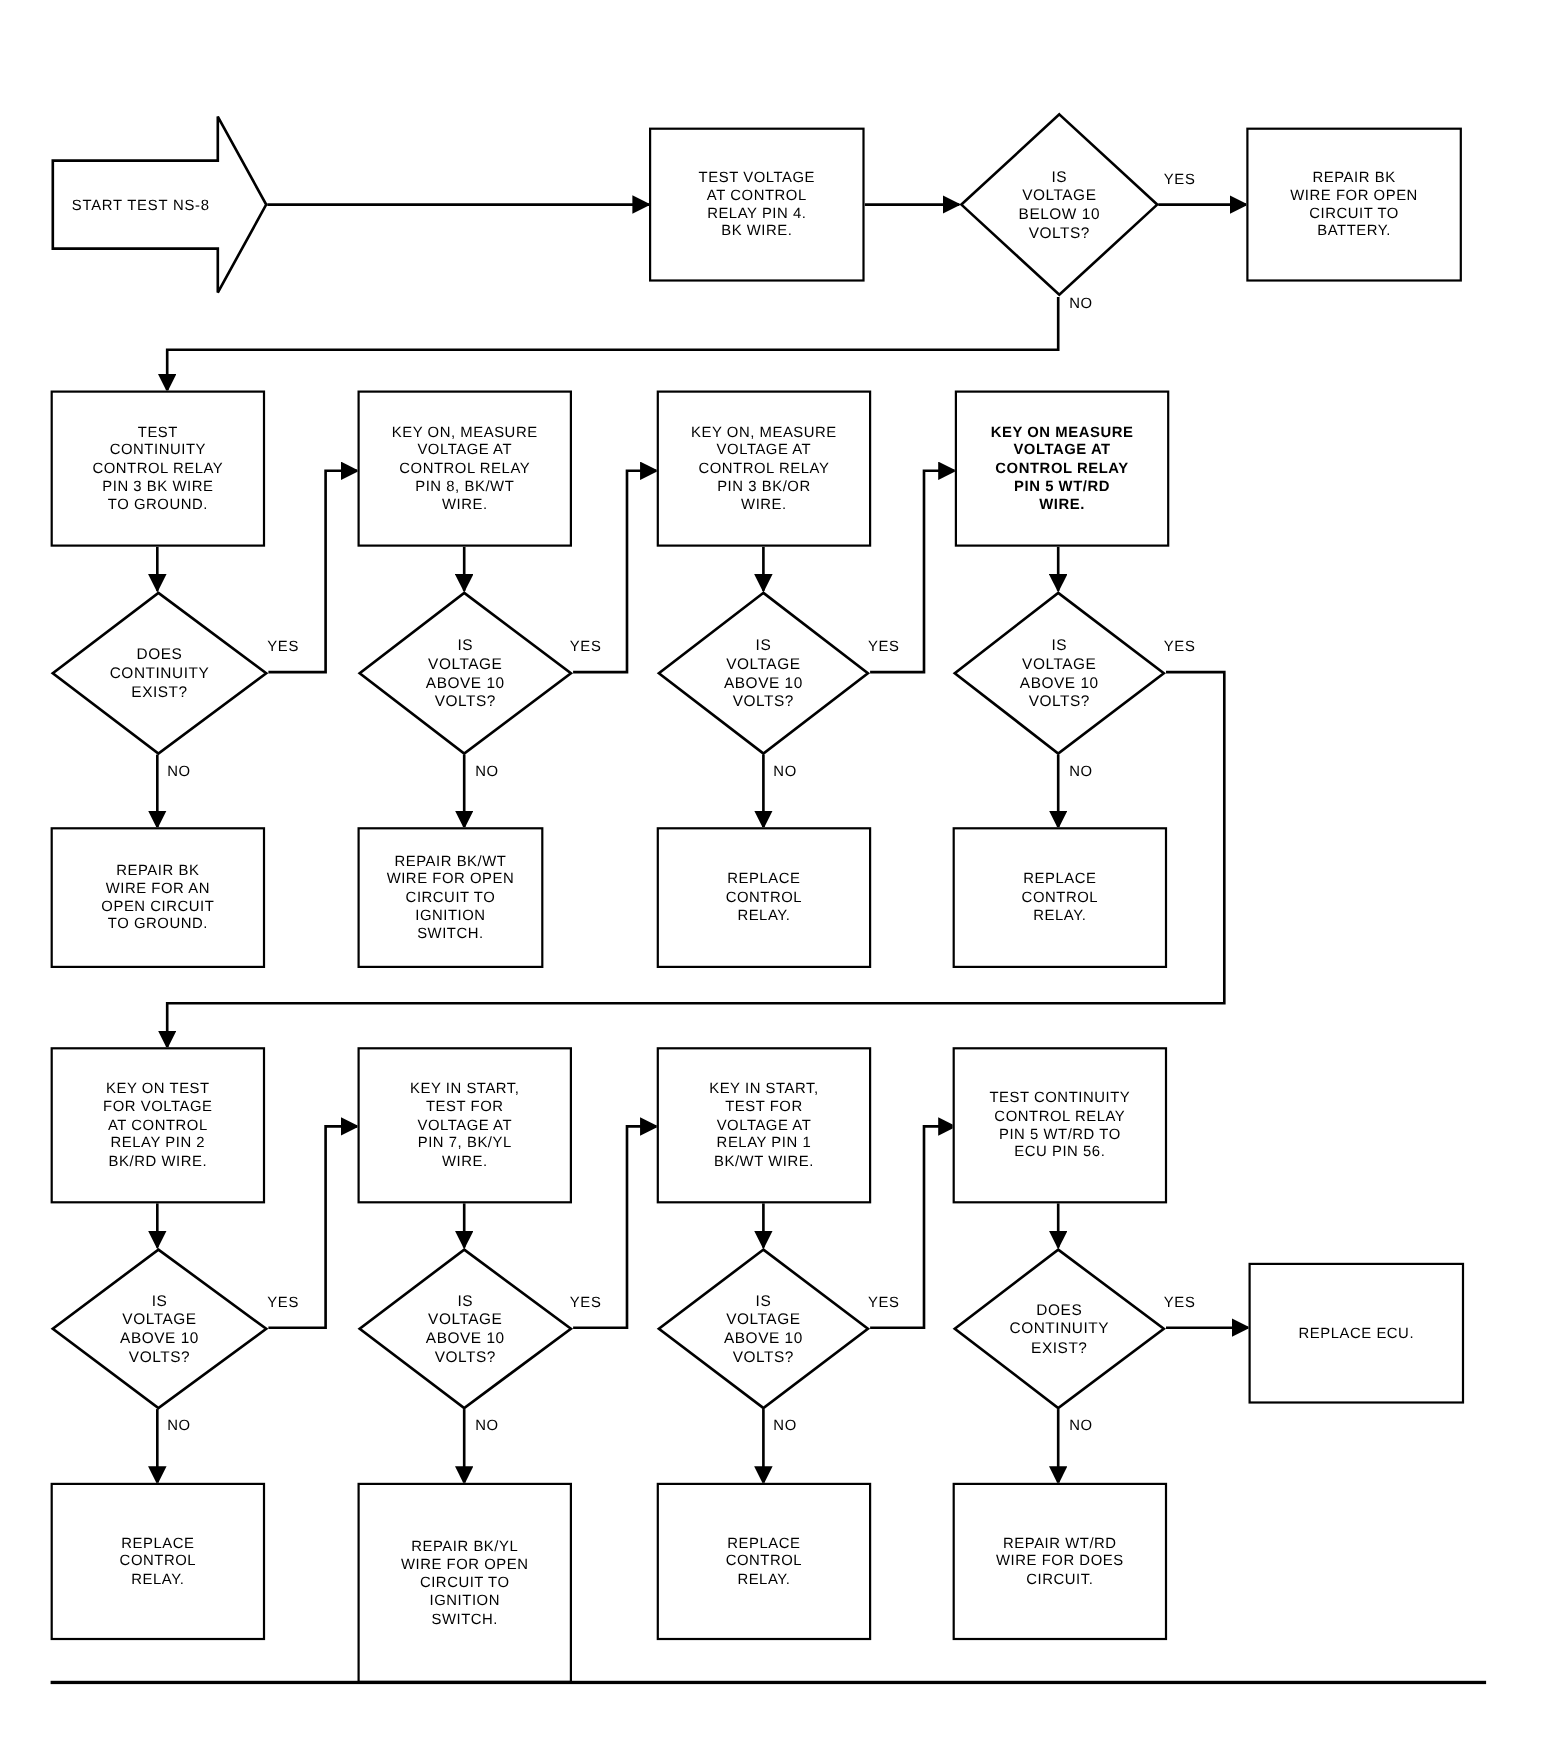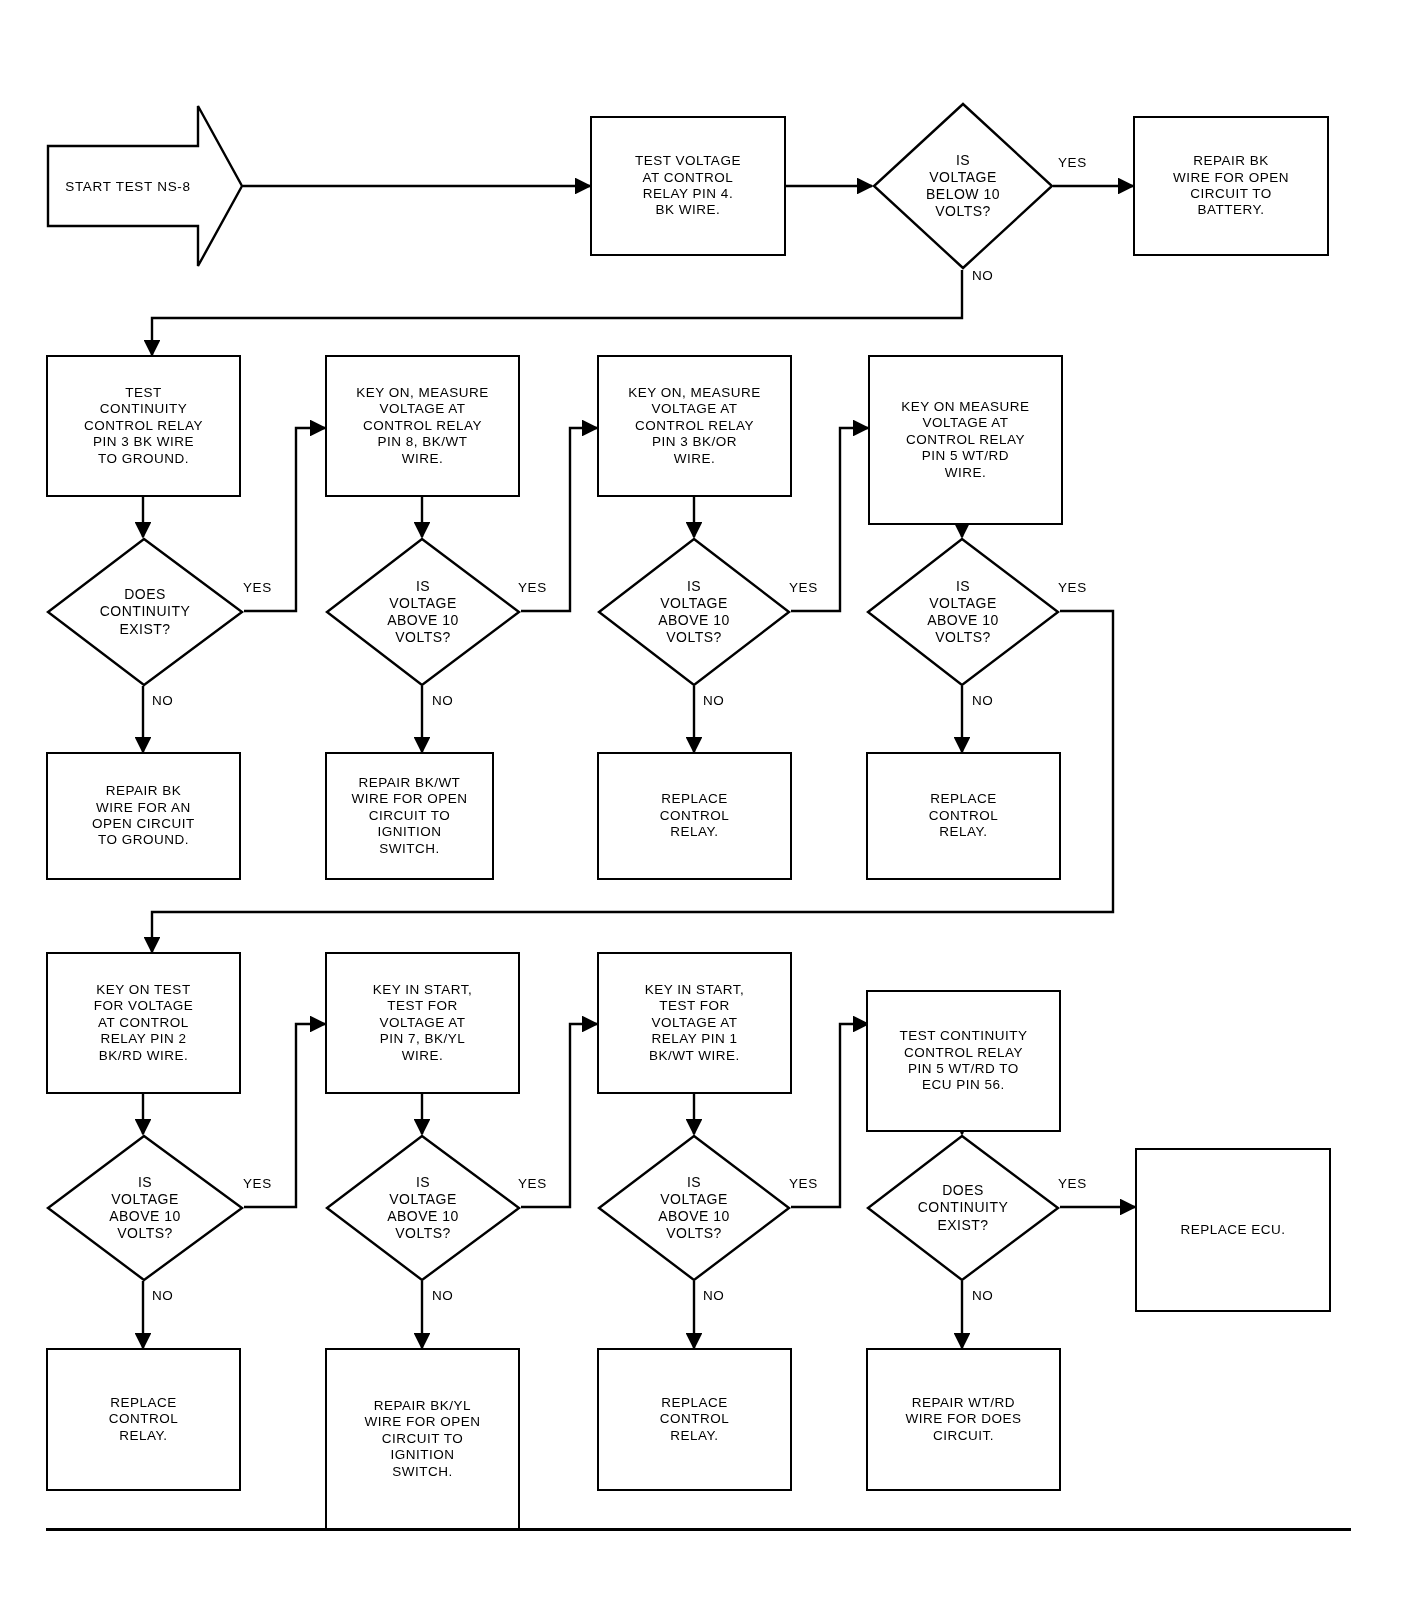--- a/index.html
+++ b/index.html
@@ -201,21 +201,21 @@
   <div class="node box" style="left:325px; top:355px; width:195px; height:142px;">KEY ON, MEASURE
 VOLTAGE AT
 CONTROL RELAY
 PIN 8, BK/WT
 WIRE.</div>
   <div class="node box" style="left:597px; top:355px; width:195px; height:142px;">KEY ON, MEASURE
 VOLTAGE AT
 CONTROL RELAY
 PIN 3 BK/OR
 WIRE.</div>
-  <div class="node box" style="left:868px; top:355px; width:195px; height:170px;">KEY ON MEASURE
+  <div class="node box" style="left:868px; top:355px; width:195px; height:142px;font-weight:bold;">KEY ON MEASURE
 VOLTAGE AT
 CONTROL RELAY
 PIN 5 WT/RD
 WIRE.</div>
 
   <div class="diamond-wrap" style="left:46px; top:537px; width:198px; height:150px;">
     <svg width="198" height="150" xmlns="http://www.w3.org/2000/svg">
       <path d="M 98 2 L 196 75 L 98 148 L 2 75 Z" fill="#fff" stroke="#000" stroke-width="2.4"></path>
     </svg>
     <div class="diamond-label">DOES
@@ -283,21 +283,21 @@
   <div class="node box" style="left:325px; top:952px; width:195px; height:142px;">KEY IN START,
 TEST FOR
 VOLTAGE AT
 PIN 7, BK/YL
 WIRE.</div>
   <div class="node box" style="left:597px; top:952px; width:195px; height:142px;">KEY IN START,
 TEST FOR
 VOLTAGE AT
 RELAY PIN 1
 BK/WT WIRE.</div>
-  <div class="node box" style="left:866px; top:952px; width:195px; height:142px;margin-top:38px;">TEST CONTINUITY
+  <div class="node box" style="left:866px; top:952px; width:195px; height:142px;">TEST CONTINUITY
 CONTROL RELAY
 PIN 5 WT/RD TO
 ECU PIN 56.</div>
 
   <div class="diamond-wrap" style="left:46px; top:1134px; width:198px; height:148px;">
     <svg width="198" height="148" xmlns="http://www.w3.org/2000/svg">
       <path d="M 98 2 L 196 74 L 98 146 L 2 74 Z" fill="#fff" stroke="#000" stroke-width="2.4"></path>
     </svg>
     <div class="diamond-label">IS
 VOLTAGE
@@ -348,17 +348,17 @@
 CIRCUIT TO
 IGNITION
 SWITCH.</div>
   <div class="node box" style="left:597px; top:1348px; width:195px; height:143px;">REPLACE
 CONTROL
 RELAY.</div>
   <div class="node box" style="left:866px; top:1348px; width:195px; height:143px;">REPAIR WT/RD
 WIRE FOR DOES
 CIRCUIT.</div>
 
-  <div class="node box" style="left:1135px; top:1148px; width:196px; height:164px;">REPLACE ECU.</div>
+  <div class="node box" style="left:1135px; top:1148px; width:196px; height:128px;">REPLACE ECU.</div>
 
   <div class="rule" style="left:46px; top:1528px; width:1305px; height:3px;"></div>
 
 </div>
 
 </body></html>

